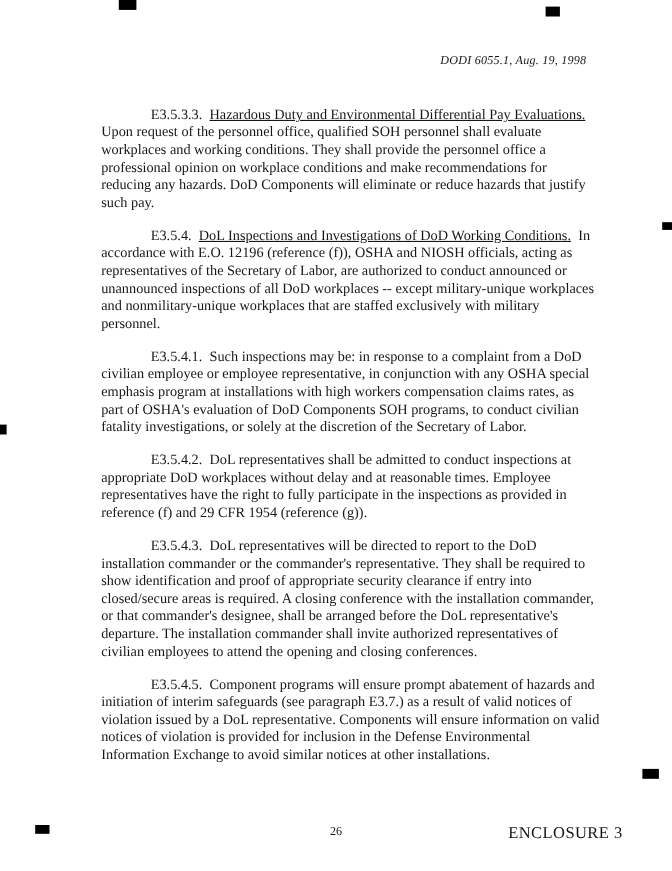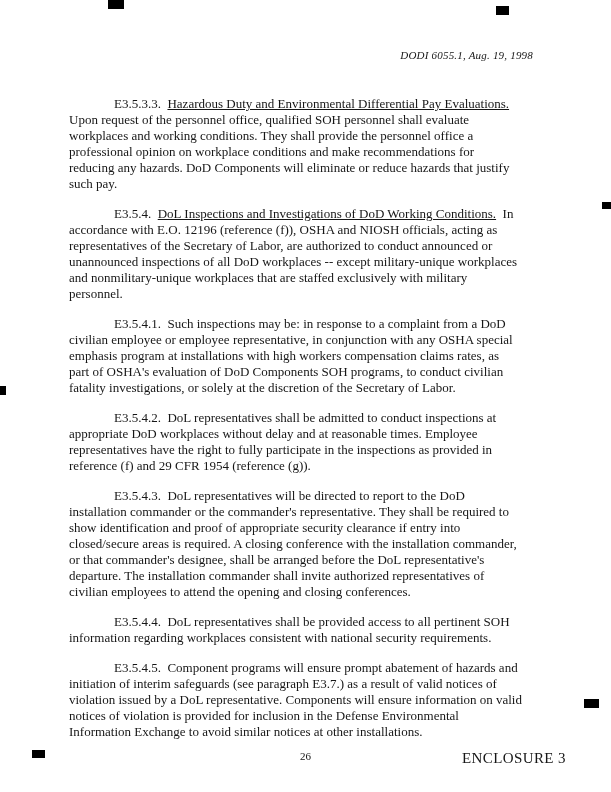--- a/index.html
+++ b/index.html
@@ -21,21 +21,21 @@
     right: 78px;
     text-align: right;
     font-style: italic;
     font-size: 11px;
     letter-spacing: 0.2px;
   }
 
   .content {
     position: absolute;
     top: 96px;
-    left: 69px;
+    left: 92px;
     width: 453px;
     font-size: 13px;
     line-height: 16px;
     text-align: left;
   }
 
   .para {
     margin: 0 0 14px 0;
     text-indent: 45px;
   }
@@ -85,21 +85,20 @@
     <p class="para"><span>E3.5.3.3.</span>&nbsp; <span class="para-title">Hazardous Duty and Environmental Differential Pay Evaluations.</span>&nbsp; <span>Upon request of the personnel office, qualified SOH personnel shall evaluate workplaces and working conditions.  They shall provide the personnel office a professional opinion on workplace conditions and make recommendations for reducing any hazards.  DoD Components will eliminate or reduce hazards that justify such pay.</span></p>
 
     <p class="para"><span>E3.5.4.</span>&nbsp; <span class="para-title">DoL Inspections and Investigations of DoD Working Conditions.</span>&nbsp; <span>In accordance with E.O. 12196 (reference (f)), OSHA and NIOSH officials, acting as representatives of the Secretary of Labor, are authorized to conduct announced or unannounced inspections of all DoD workplaces -- except military-unique workplaces and nonmilitary-unique workplaces that are staffed exclusively with military personnel.</span></p>
 
     <p class="para"><span>E3.5.4.1.</span>&nbsp; <span>Such inspections may be:  in response to a complaint from a DoD civilian employee or employee representative, in conjunction with any OSHA special emphasis program at installations with high workers compensation claims rates, as part of OSHA's evaluation of DoD Components SOH programs, to conduct civilian fatality investigations, or solely at the discretion of the Secretary of Labor.</span></p>
 
     <p class="para"><span>E3.5.4.2.</span>&nbsp; <span>DoL representatives shall be admitted to conduct inspections at appropriate DoD workplaces without delay and at reasonable times.  Employee representatives have the right to fully participate in the inspections as provided in reference (f) and 29 CFR 1954 (reference (g)).</span></p>
 
     <p class="para"><span>E3.5.4.3.</span>&nbsp; <span>DoL representatives will be directed to report to the DoD installation commander or the commander's representative.  They shall be required to show identification and proof of appropriate security clearance if entry into closed/secure areas is required.  A closing conference with the installation commander, or that commander's designee, shall be arranged before the DoL representative's departure.  The installation commander shall invite authorized representatives of civilian employees to attend the opening and closing conferences.</span></p>
 
-    <p class="para"><span>E3.5.4.4.</span>&nbsp; <span>DoL representatives shall be provided access to all pertinent SOH information regarding workplaces consistent with national security requirements.</span></p>
 
     <p class="para"><span>E3.5.4.5.</span>&nbsp; <span>Component programs will ensure prompt abatement of hazards and initiation of interim safeguards (see paragraph E3.7.) as a result of valid notices of violation issued by a DoL representative.  Components will ensure information on valid notices of violation is provided for inclusion in the Defense Environmental Information Exchange to avoid similar notices at other installations.</span></p>
 
   </div>
 
   <div class="footer-page">26</div>
   <div class="footer-enclosure">ENCLOSURE 3</div>
 
 </div>
 

